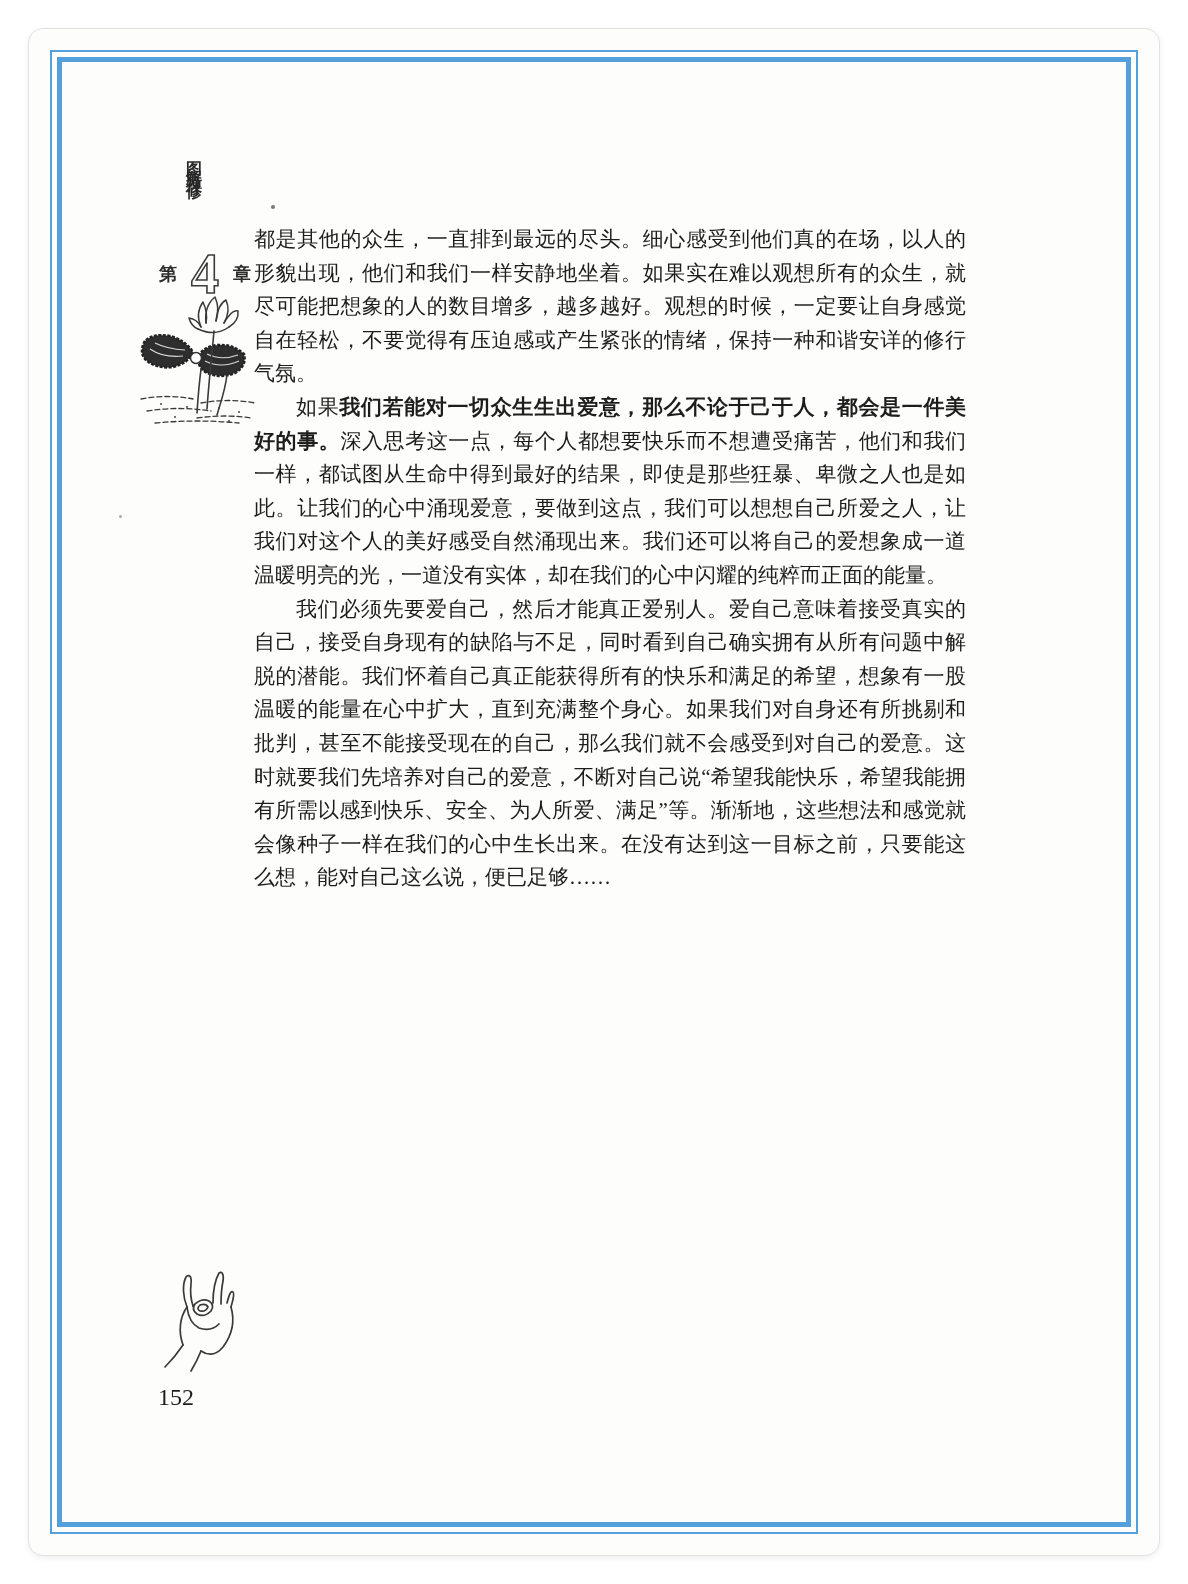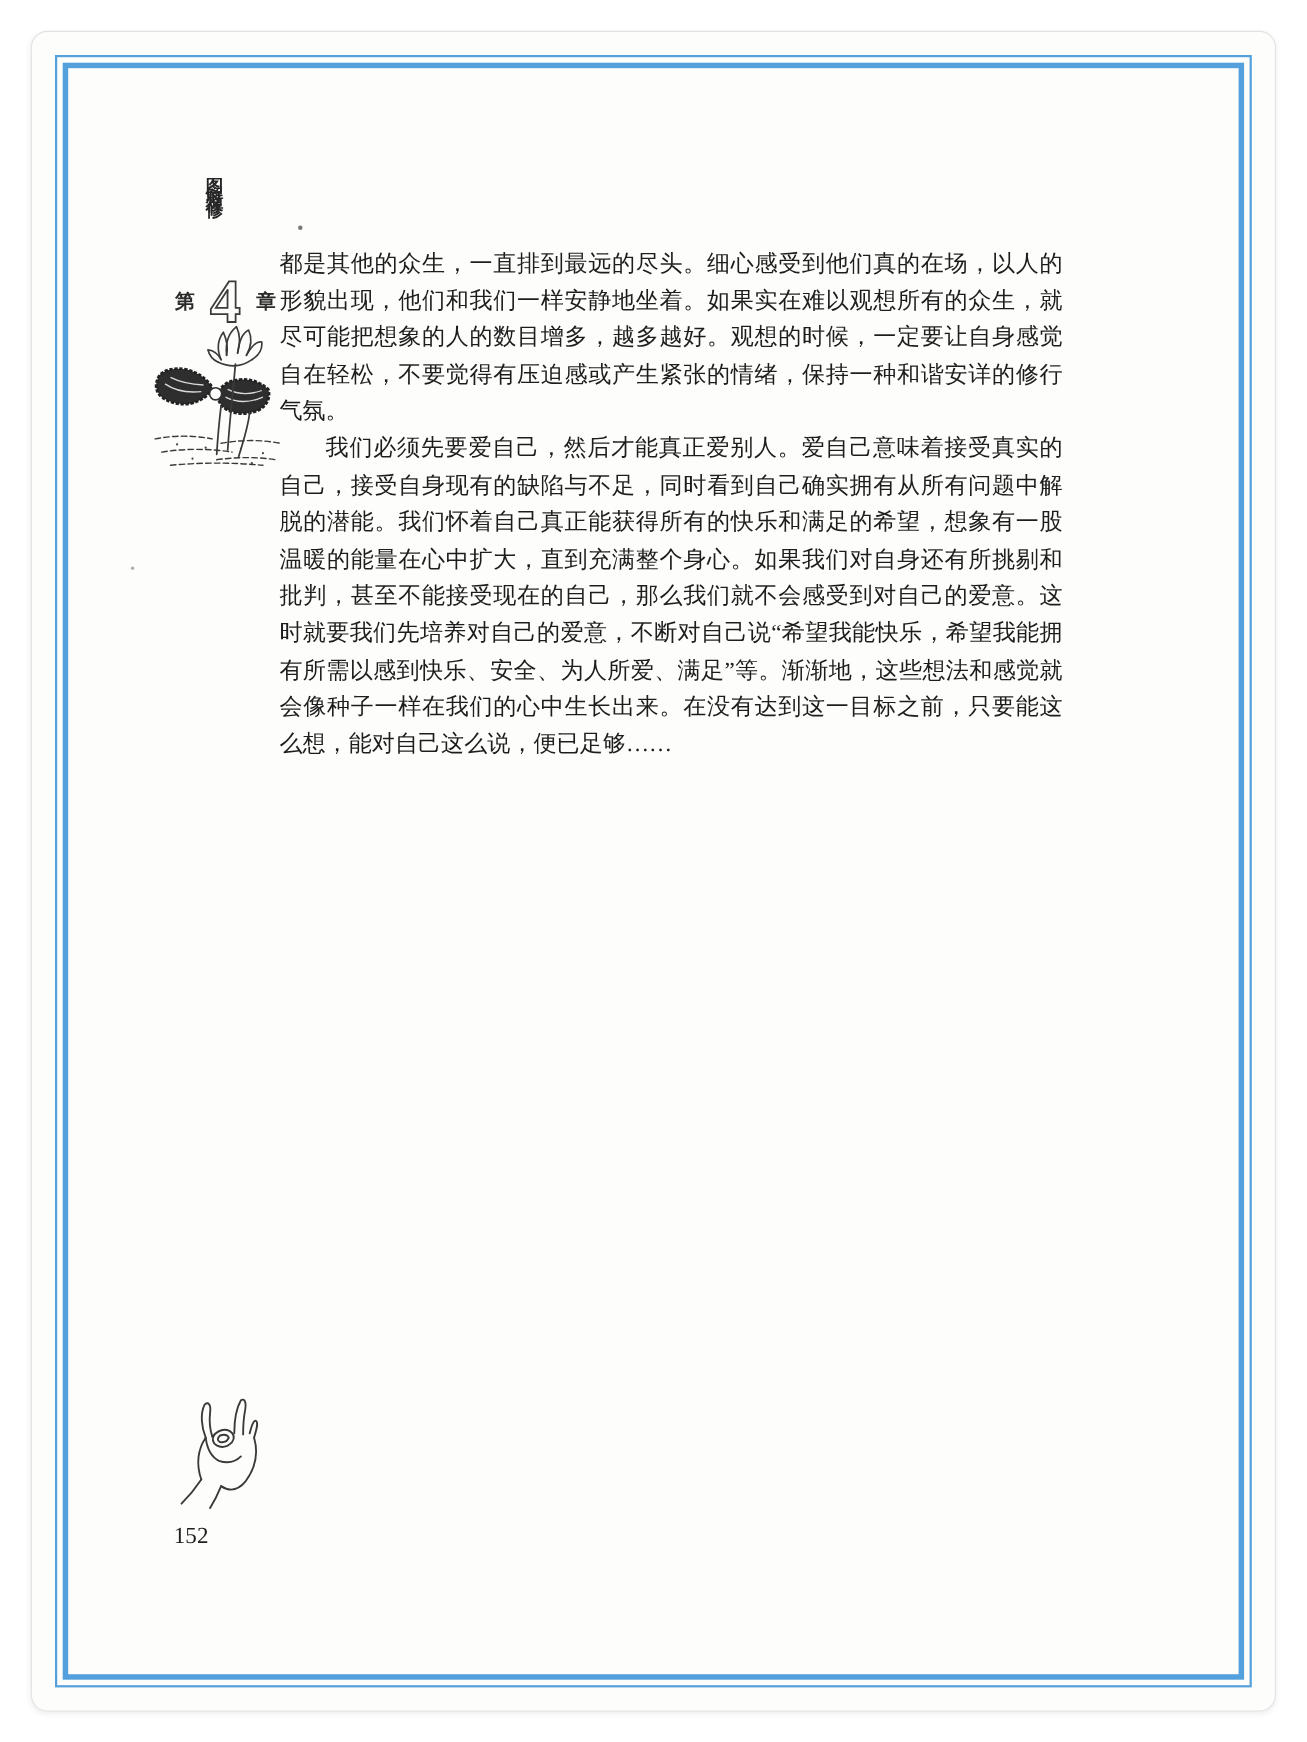--- a/index.html
+++ b/index.html
@@ -70,21 +70,21 @@
   .hand-wrap {
     position: absolute;
     left: 130px;
     top: 1238px;
   }
   .page-number {
     position: absolute;
     left: 129px;
     top: 1355px;
     font-family: "Liberation Serif", serif;
-    font-size: 21px;
+    font-size: 24px;
     color: #1e1e1e;
   }
   .text-column {
     position: absolute;
     left: 225px;
     top: 194px;
     width: 712px;
   }
   .text-column p {
     margin: 0;
@@ -165,20 +165,21 @@
           <circle cx="92" cy="126" r="1"></circle>
       </g>
     </svg>
   </div>
 
   <div class="speck speck-a"></div>
   <div class="speck speck-b"></div>
 
   <div class="text-column">
     <p>都是其他的众生，一直排到最远的尽头。细心感受到他们真的在场，以人的形貌出现，他们和我们一样安静地坐着。如果实在难以观想所有的众生，就尽可能把想象的人的数目增多，越多越好。观想的时候，一定要让自身感觉自在轻松，不要觉得有压迫感或产生紧张的情绪，保持一种和谐安详的修行气氛。</p>
+    <p class="indent"><span>如果</span><span class="bold">我们若能对一切众生生出爱意，那么不论于己于人，都会是一件美好的事。</span><span>深入思考这一点，每个人都想要快乐而不想遭受痛苦，他们和我们一样，都试图从生命中得到最好的结果，即使是那些狂暴、卑微之人也是如此。让我们的心中涌现爱意，要做到这点，我们可以想想自己所爱之人，让我们对这个人的美好感受自然涌现出来。我们还可以将自己的爱想象成一道温暖明亮的光，一道没有实体，却在我们的心中闪耀的纯粹而正面的能量。</span></p>
     <p class="indent">我们必须先要爱自己，然后才能真正爱别人。爱自己意味着接受真实的自己，接受自身现有的缺陷与不足，同时看到自己确实拥有从所有问题中解脱的潜能。我们怀着自己真正能获得所有的快乐和满足的希望，想象有一股温暖的能量在心中扩大，直到充满整个身心。如果我们对自身还有所挑剔和批判，甚至不能接受现在的自己，那么我们就不会感受到对自己的爱意。这时就要我们先培养对自己的爱意，不断对自己说“希望我能快乐，希望我能拥有所需以感到快乐、安全、为人所爱、满足”等。渐渐地，这些想法和感觉就会像种子一样在我们的心中生长出来。在没有达到这一目标之前，只要能这么想，能对自己这么说，便已足够……</p>
   </div>
 
   <div class="hand-wrap">
     <svg width="86" height="108" viewBox="0 0 86 108">
       <g class="ink" stroke-width="1.7">
 
         <path d="M6,100 Q16,90 24,78"></path>
         <path d="M32,104 Q38,94 42,84"></path>
 

